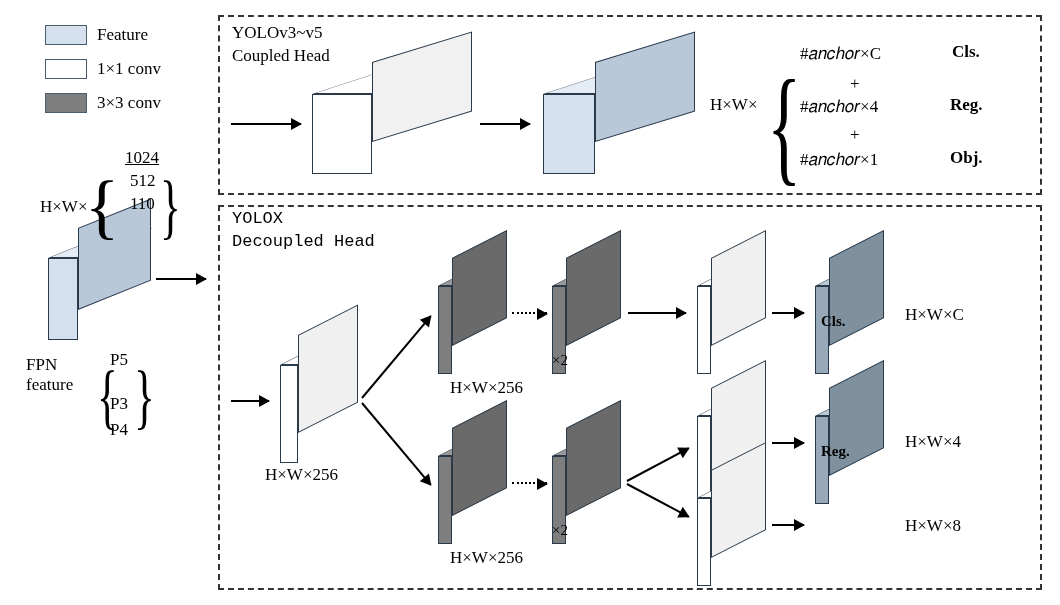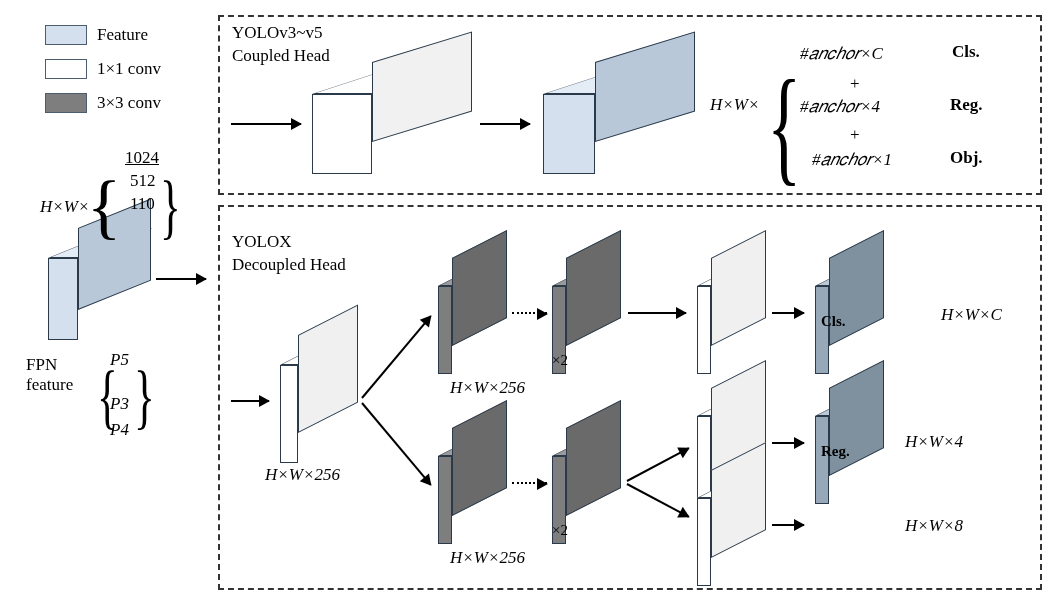--- a/index.html
+++ b/index.html
@@ -105,21 +105,21 @@
   .line::after {
     content: "";
     position: absolute;
     right: -1px; top: -5px;
     border-left: 11px solid #000;
     border-top: 6px solid transparent;
     border-bottom: 6px solid transparent;
   }
 
   .txt { position: absolute; font-size: 17px; }
-  .ital { font-style: italic; font-family: "Times New Roman", serif; }
+  .ital { font-family: "Times New Roman", serif; }
   .bold { font-weight: bold; }
 
   
   .brace-big {
     position: absolute;
     font-size: 130px;
     font-family: "Times New Roman", serif;
     font-weight: normal;
     line-height: 0.78;
     transform: scaleX(0.55);
@@ -217,27 +217,27 @@
 
   <div class="txt" style="left:850px; top:74px;">+</div>
 
   <div class="txt" style="left:800px; top:97px;">
     <span class="ital">#𝑎𝑛𝑐ℎ𝑜𝑟×4</span>
   </div>
   <div class="txt bold" style="left:950px; top:95px;">Reg.</div>
 
   <div class="txt" style="left:850px; top:125px;">+</div>
 
-  <div class="txt" style="left:800px; top:150px;margin-left:12px;">
+  <div class="txt" style="left:800px; top:150px;">
     <span class="ital">#𝑎𝑛𝑐ℎ𝑜𝑟×1</span>
   </div>
   <div class="txt bold" style="left:950px; top:148px;">Obj.</div>
 
   <div class="panel" style="left:218px; top:205px; width:824px; height:385px;"></div>
-  <div class="panel-title" style="left:232px; top:231px;">
+  <div class="panel-title" style="left:232px; top:208px;font-family:Liberation Mono, monospace;">
     <span>YOLOX</span><br>
     <span>Decoupled Head</span>
   </div>
 
   <div class="arrow h" style="left:231px; top:400px; width:38px;"></div>
 
   <div class="block3d" style="--w:90px;--h:130px;--fw:18px;--fh:98px;--dx:60px;--dy:30px;--skX:63deg;--skY:27deg;
               --fill:#fff;--fillShade:#f0f0f0;--fillTop:#fff; left:280px; top:335px;">
     <div class="top"></div>
       <div class="side"></div>
@@ -274,21 +274,21 @@
       <div class="front"></div>
   </div>
   <div class="arrow h" style="left:772px; top:312px; width:32px;"></div>
   <div class="block3d" style="--w:80px;--h:120px;--fw:14px;--fh:88px;--dx:55px;--dy:28px;--skX:63deg;--skY:27deg;
               --fill:#97a8b8;--fillShade:#7f919f;--fillTop:#bccad6; left:815px; top:258px;">
     <div class="top"></div>
       <div class="side"></div>
       <div class="front"></div>
     <div class="label">Cls.</div>
   </div>
-  <div class="txt ital" style="left:905px; top:305px;margin-left:36px;">H×W×C</div>
+  <div class="txt ital" style="left:905px; top:305px;">H×W×C</div>
 
   <div class="block3d" style="--w:80px;--h:120px;--fw:14px;--fh:88px;--dx:55px;--dy:28px;--skX:63deg;--skY:27deg;
               --fill:#7e7e7e;--fillShade:#6a6a6a;--fillTop:#9a9a9a; left:438px; top:428px;">
     <div class="top"></div>
       <div class="side"></div>
       <div class="front"></div>
   </div>
   <div class="arrow dotted" style="left:512px; top:482px; width:35px;"></div>
   <div class="block3d" style="--w:80px;--h:120px;--fw:14px;--fh:88px;--dx:55px;--dy:28px;--skX:63deg;--skY:27deg;
               --fill:#7e7e7e;--fillShade:#6a6a6a;--fillTop:#9a9a9a; left:552px; top:428px;">

